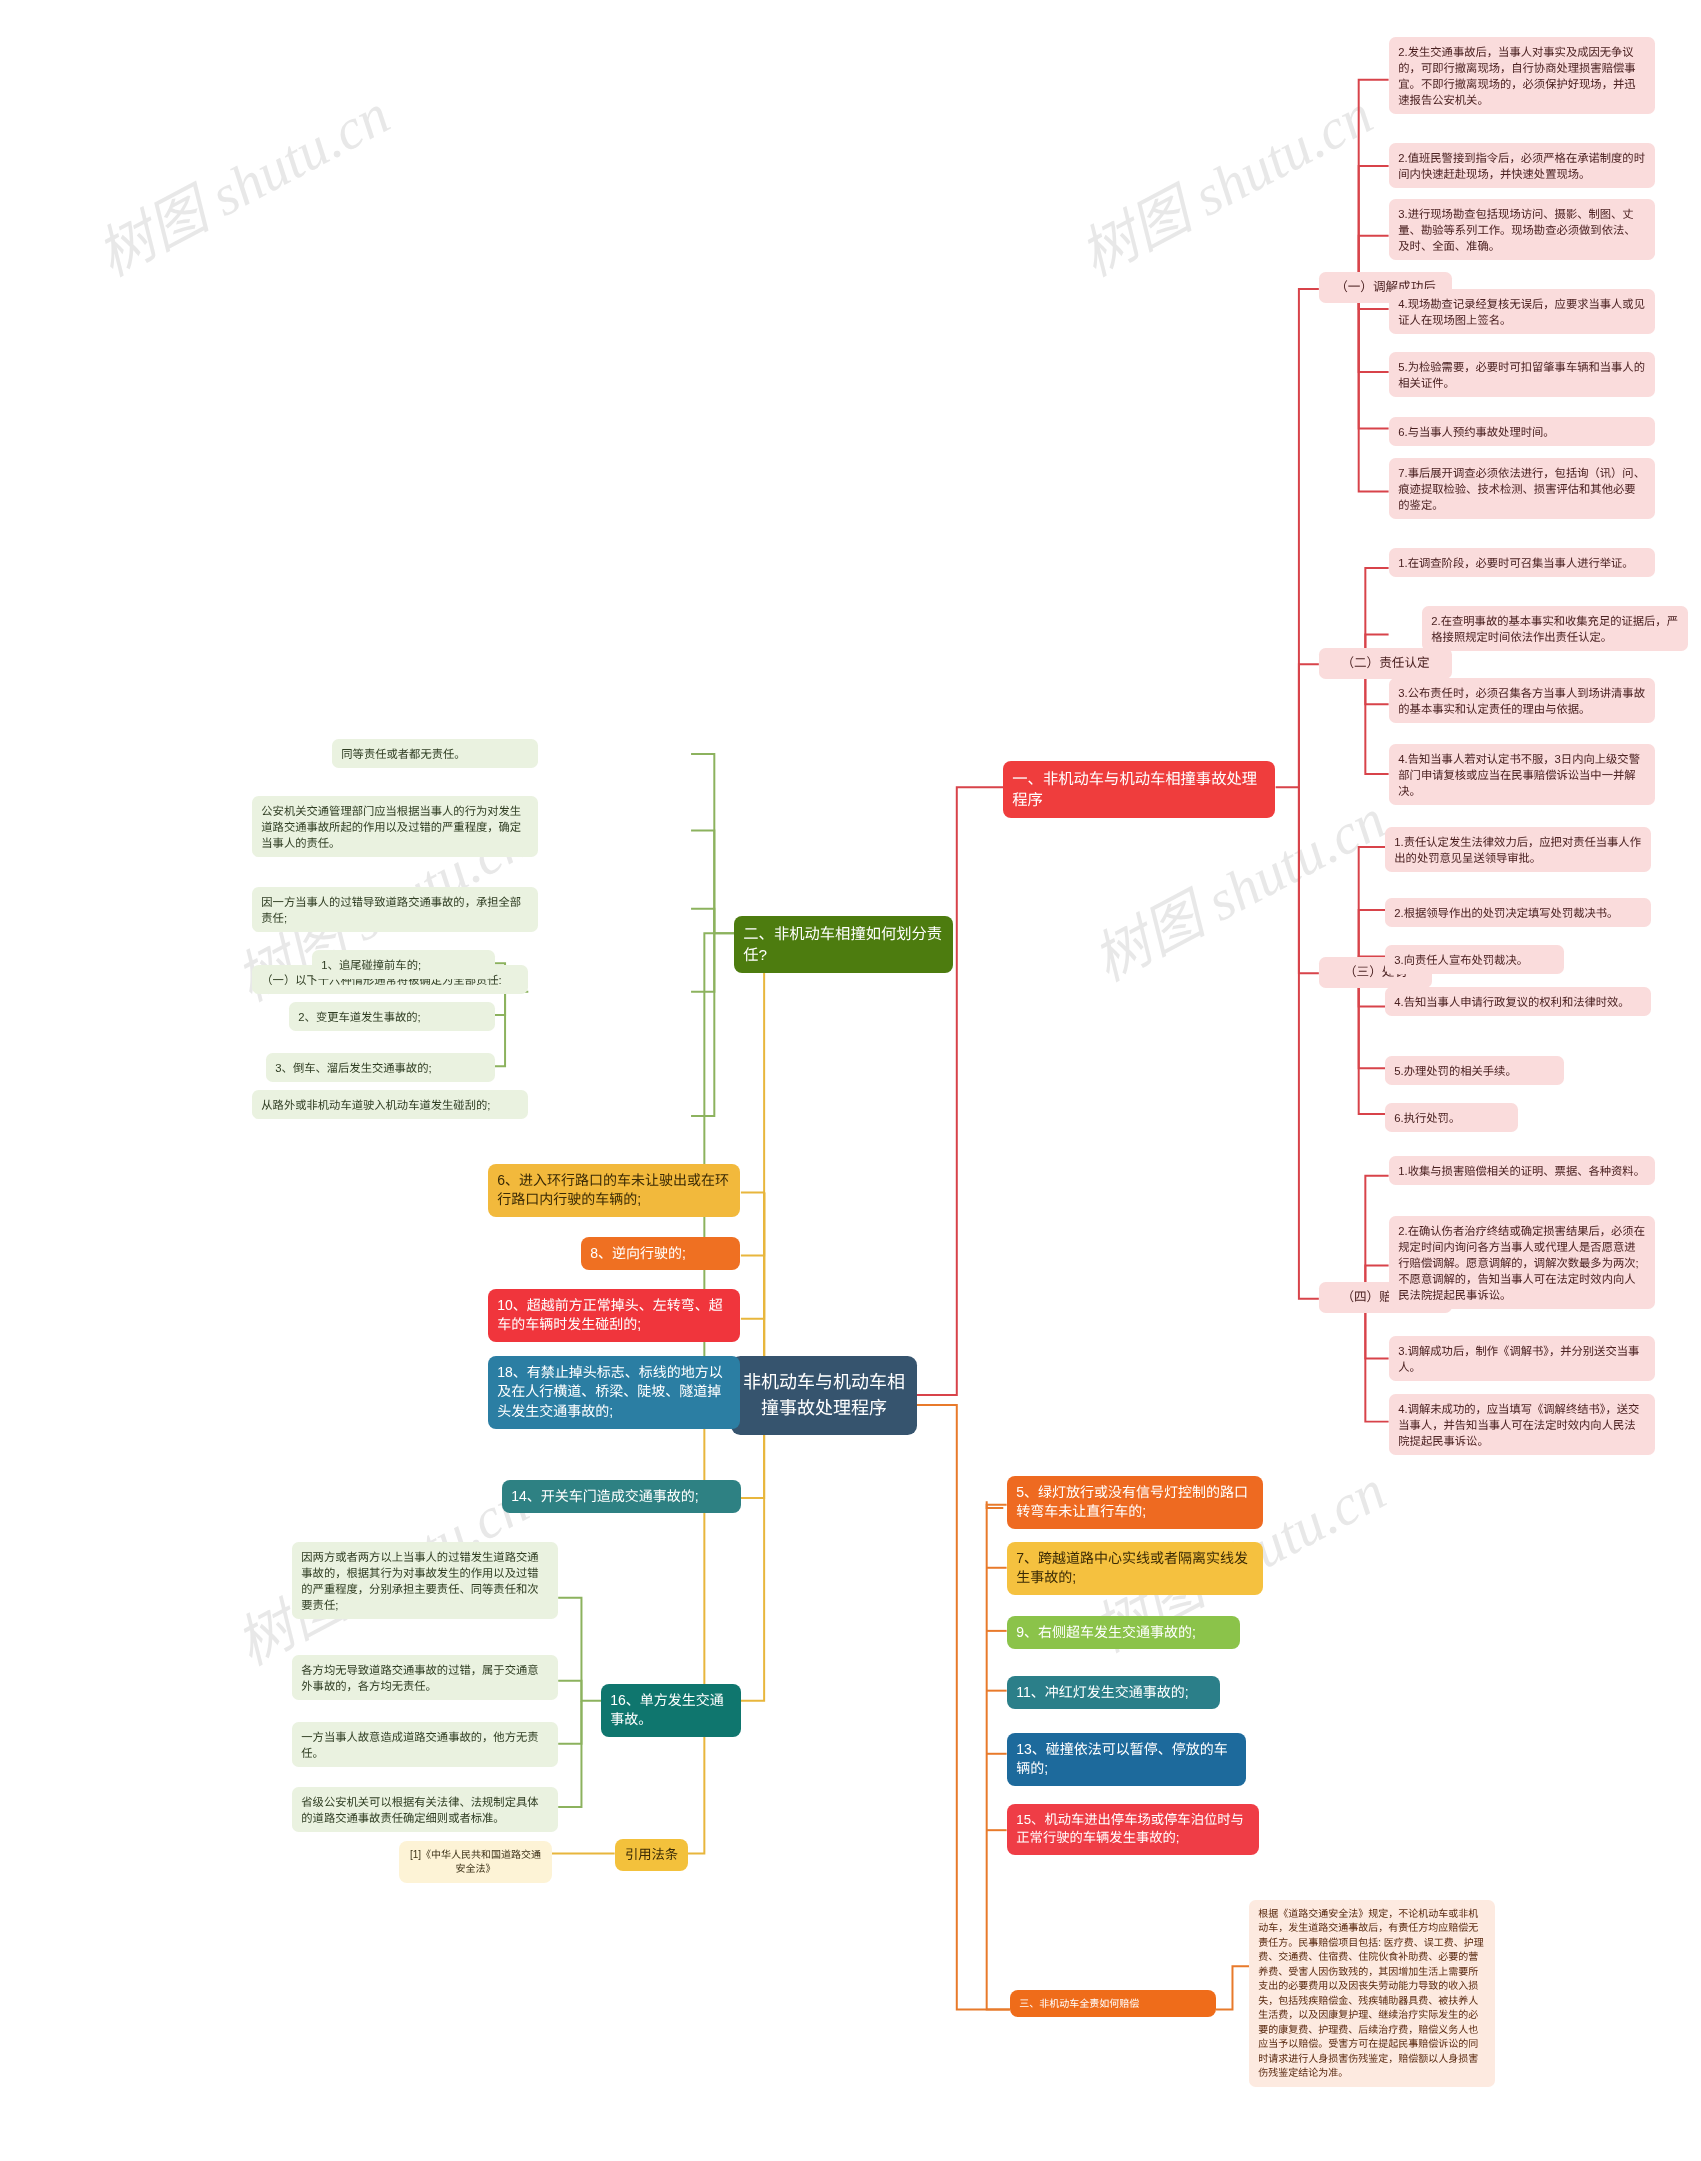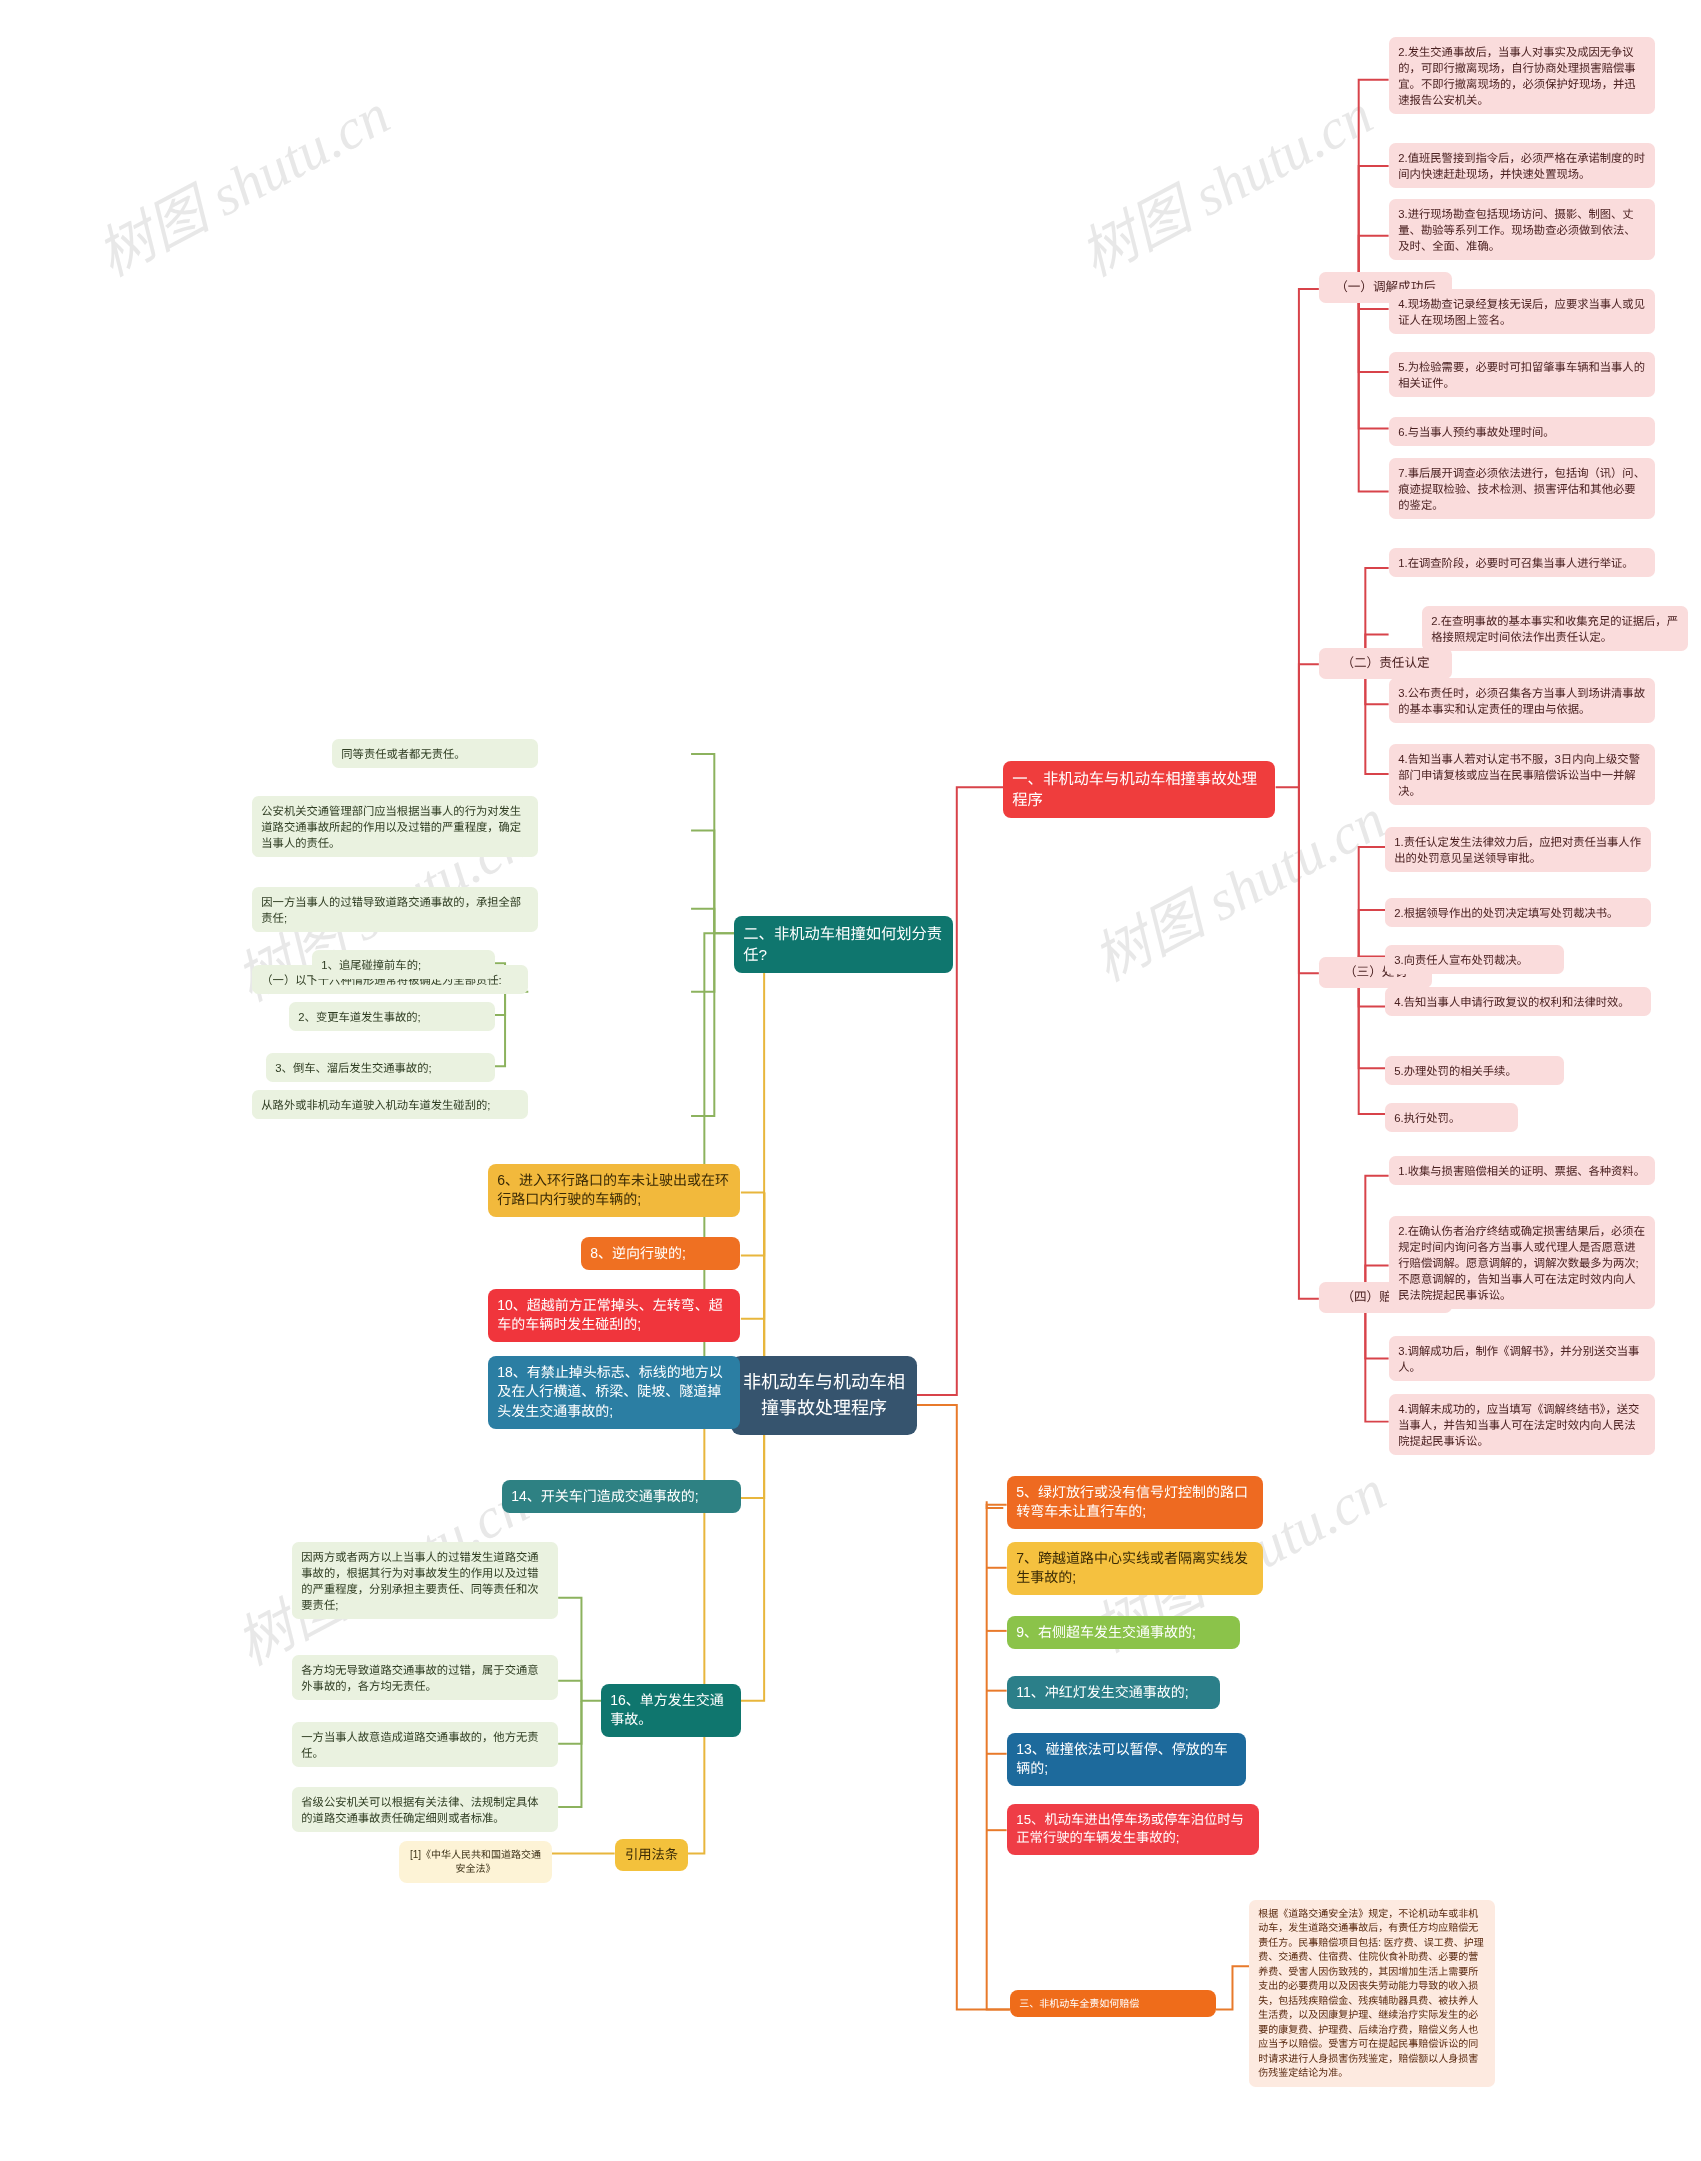--- a/index.html
+++ b/index.html
@@ -20,21 +20,21 @@
     line-height:1.42;
     white-space:pre-wrap;
     word-break:break-all;
   }
   .node.center{
     background:#36546e;color:#ffffff;font-size:18px;border-radius:9.3px;
     text-align:center;padding:13.3px 12px;line-height:1.45;
   }
   
   .n-red-main{background:#ef3d3d;color:#fff;font-size:15.3px;border-radius:8px;}
-  .n-green-main{background:#0f766e;color:#fff;font-size:15.3px;border-radius:8px;}
+  .n-green-main{background:#4d7c0f;color:#fff;font-size:15.3px;border-radius:8px;}
   .n-orange-main{background:#ef6c1a;color:#fff;font-size:10px;border-radius:8px;}
 
   
   .n-pink{background:#fadcdc;color:#4a2020;font-size:11.3px;border-radius:6.6px;}
   .n-pink-sub{background:#fadcdc;color:#4a2020;font-size:12.6px;border-radius:6.6px;text-align:center;}
   .n-pink-big{background:#fdeae0;color:#5a2a10;font-size:10.6px;border-radius:6.6px;}
 
   
   .n-green-pale{background:#eaf2e0;color:#2f3d22;font-size:11.3px;border-radius:6.6px;}
 

